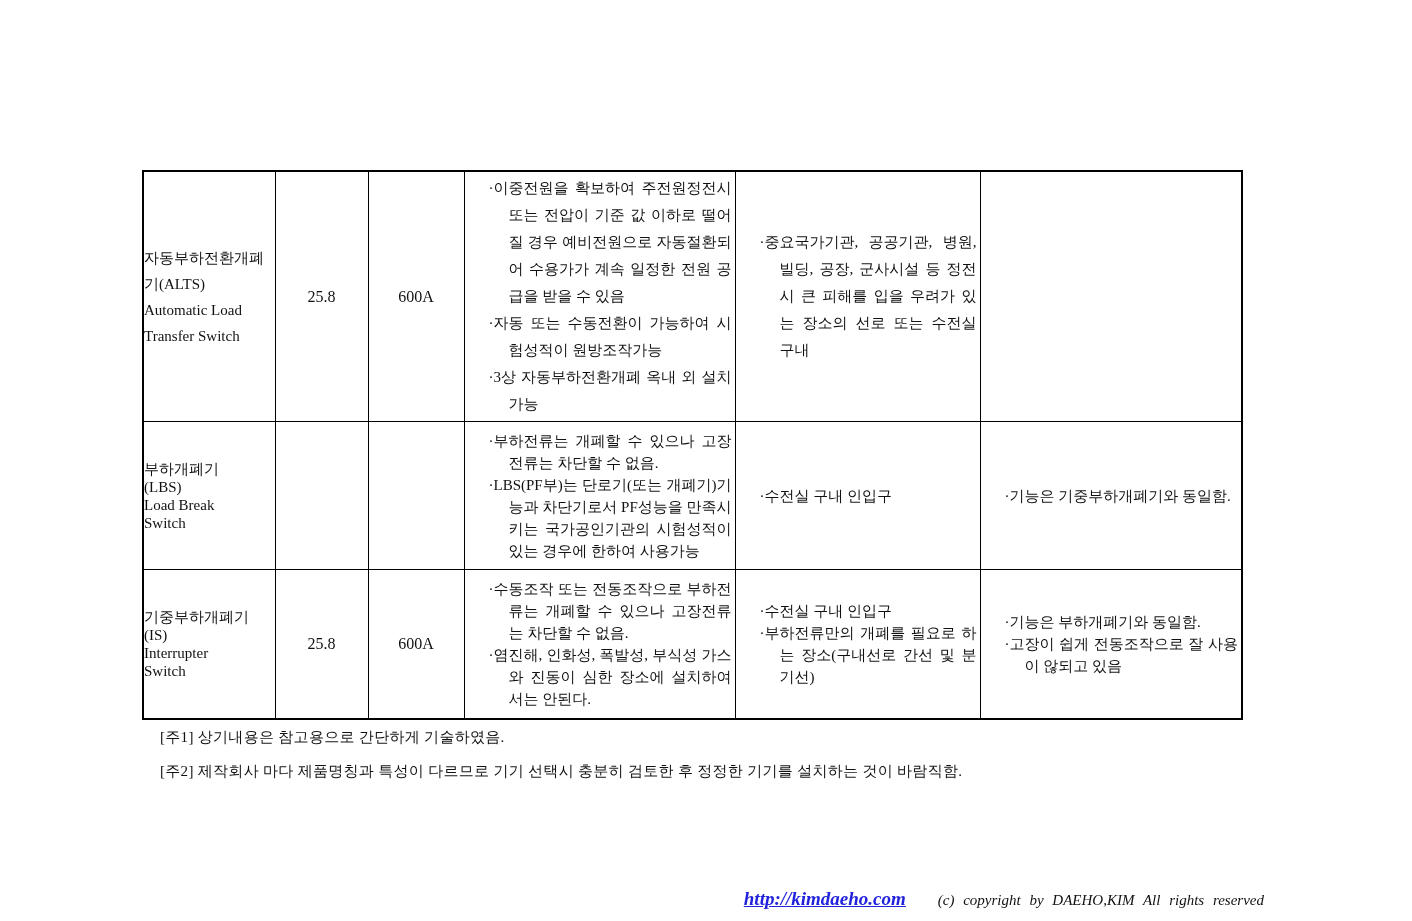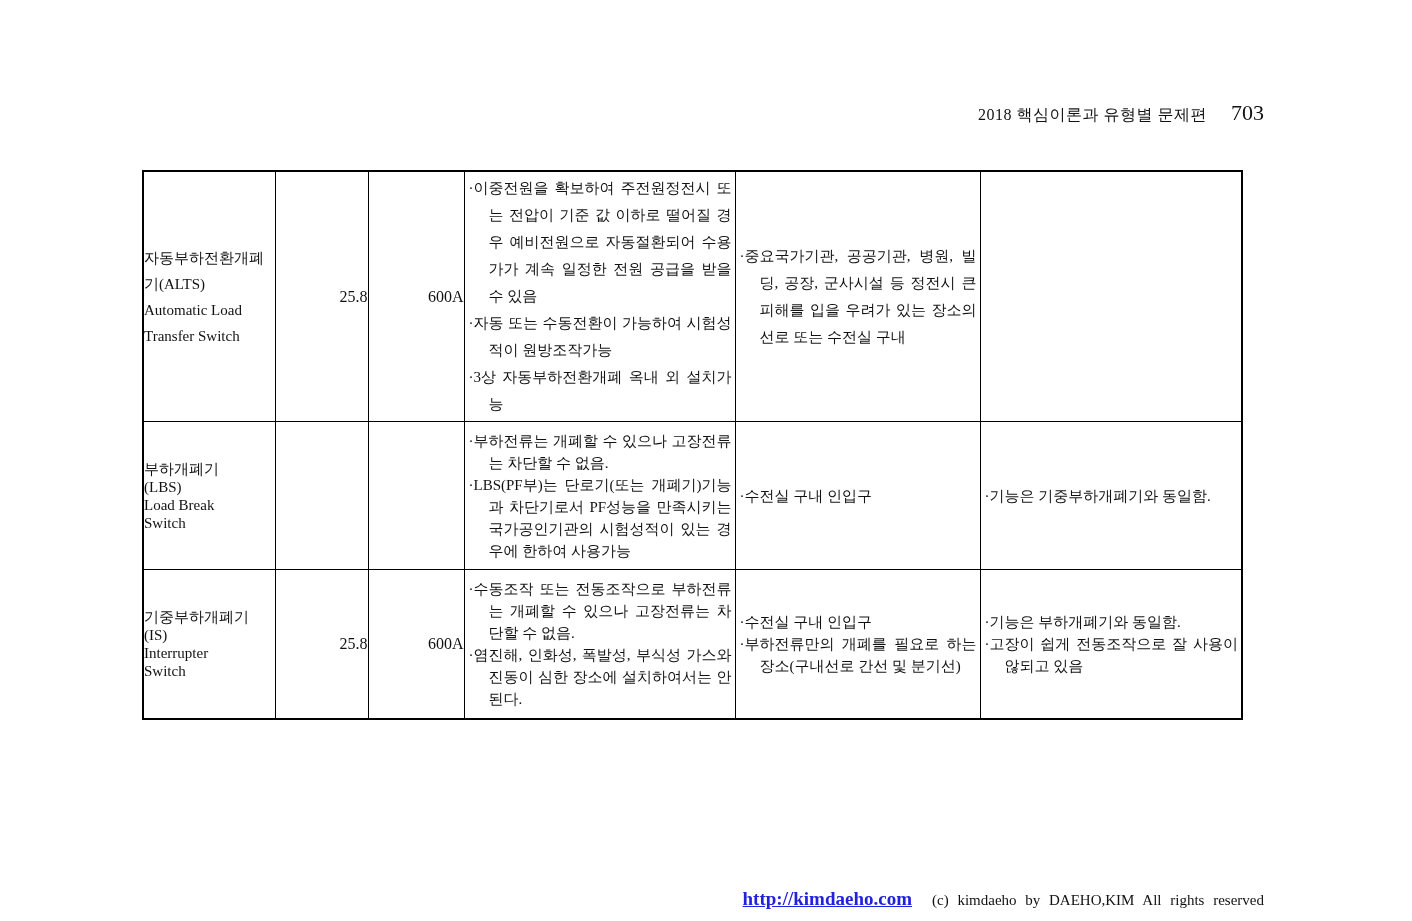--- a/index.html
+++ b/index.html
@@ -41,57 +41,55 @@
   tr.row-2 { height: 148px; line-height: 22px; }
   tr.row-3 { height: 149px; line-height: 22px; }
 
   td.name-cell {
     padding-left: 0; padding-right: 2px;
     white-space: pre-line;
     font-size: 15px;
     line-height: 26px;
   }
   tr.row-2 td.name-cell, tr.row-3 td.name-cell { line-height: 18px; }
-  td.num-cell { text-align: right; font-size: 16px; }
+  td.num-cell { text-align: center; font-size: 16px; }
   td.bullets-cell { padding: 3px 3px 3px 4px; font-size: 15px; }
   .bullet-item {
     text-align: justify;
     padding-left: 20px;
     text-indent: -20px;
     word-break: normal;
+    margin-left: 20px;
   }
 
   
   .notes { position: absolute; left: 160px; top: 728px; font-size: 15px; }
   .note-line { margin-bottom: 15px; letter-spacing: 0.3px; }
 
   
   .footer {
     position: absolute;
     right: 148px; top: 888px;
-    display: flex; align-items: baseline; gap: 20px;
+    display: flex; align-items: baseline; gap: 32px;
     white-space: nowrap;
+    font-style: italic;
   }
   .footer-link {
     font-size: 19px;
     font-weight: bold;
     text-decoration: underline;
     cursor: pointer;
   }
   .footer-copy { font-size: 15px; word-spacing: 5px; color: #111; }
 </style>
 </head>
 <body>
 
 <div class="page">
 
-  <div class="header">
-    <span class="header-title">2018 핵심이론과 유형별 문제편</span>
-    <span class="header-pagenum">703</span>
-  </div>
 
   <table class="switch-table">
     <colgroup>
       <col style="width:132px">
       <col style="width:93px">
       <col style="width:96px">
       <col style="width:271px">
       <col style="width:245px">
       <col style="width:262px">
     </colgroup>
@@ -147,19 +145,23 @@
             <div class="bullet-item">·부하전류만의 개폐를 필요로 하는 장소(구내선로 간선 및 분기선)</div>
           </td>
         <td class="bullets-cell">
             <div class="bullet-item">·기능은 부하개폐기와 동일함.</div>
             <div class="bullet-item">·고장이 쉽게 전동조작으로 잘 사용이 않되고 있음</div>
           </td>
       </tr>
     </tbody>
   </table>
 
+  <div class="notes">
+    <div class="note-line">[주1] 상기내용은 참고용으로 간단하게 기술하였음.</div>
+    <div class="note-line">[주2] 제작회사 마다 제품명칭과 특성이 다르므로 기기 선택시 충분히 검토한 후 정정한 기기를 설치하는 것이 바람직함.</div>
+  </div>
 
   <div class="footer">
     <span class="footer-link" style="color: rgb(34, 34, 221);">http://kimdaeho.com</span>
-    <span class="footer-copy">(c) kimdaeho by DAEHO,KIM All rights reserved</span>
+    <span class="footer-copy">(c) copyright by DAEHO,KIM All rights reserved</span>
   </div>
 
 </div>
 
 </body></html>

